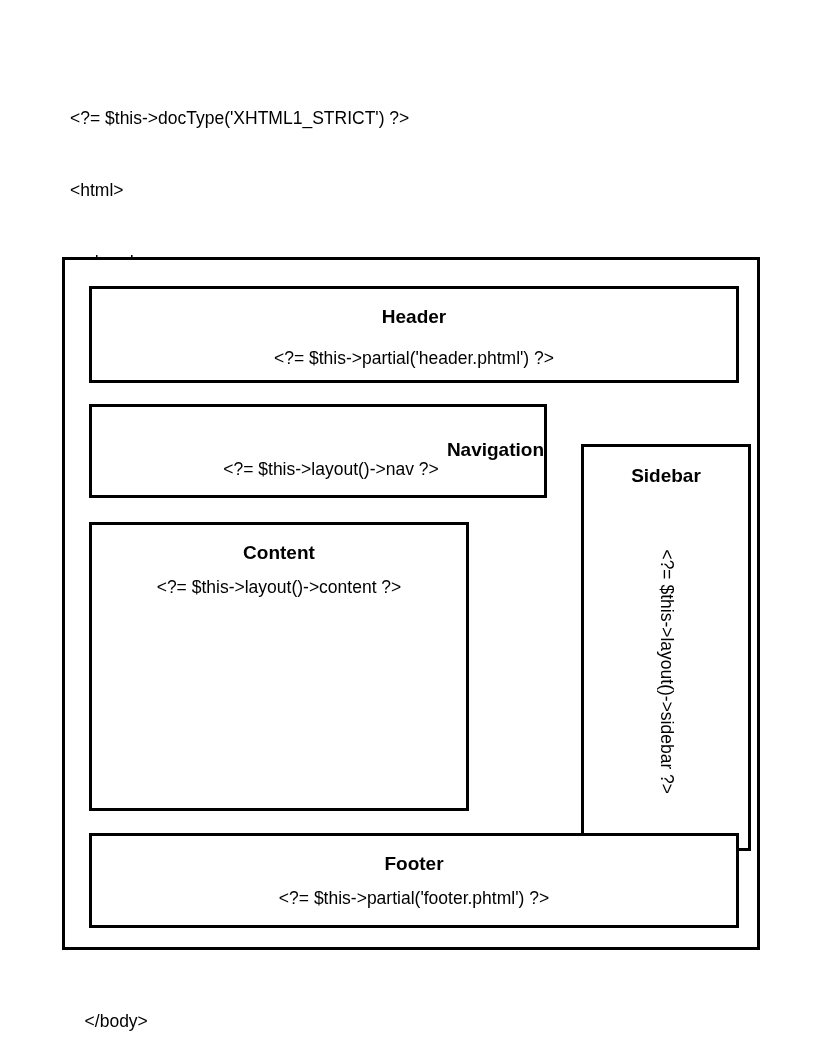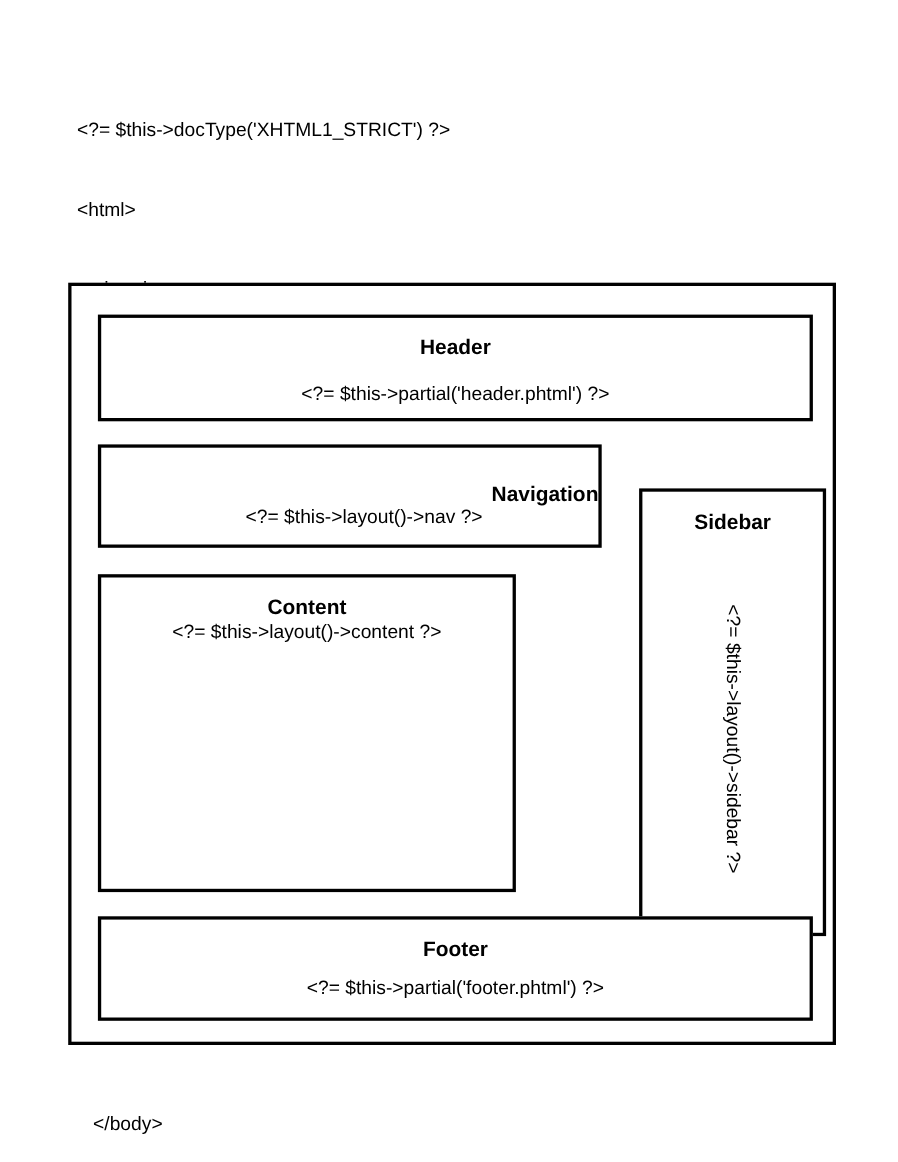--- a/index.html
+++ b/index.html
@@ -66,21 +66,21 @@
   
   #header-box .box-title { top: 17px; }
   #header-box .box-code  { top: 58px; }
 
   
   #nav-box .box-title { top: 32px; text-align: right; }
   #nav-box .box-code  { top: 51px; padding-left: 26px; }
 
   
   #content-box .box-title { top: 17px; }
-  #content-box .box-code  { top: 38px; }
+  #content-box .box-code  { top: 51px; }
 
   
   #footer-box .box-title { top: 17px; }
   #footer-box .box-code  { top: 51px; }
 
   
   #sidebar-box .box-title { top: 18px; }
   .sidebar-rotated-wrap {
     position: absolute;
     left: 0;

